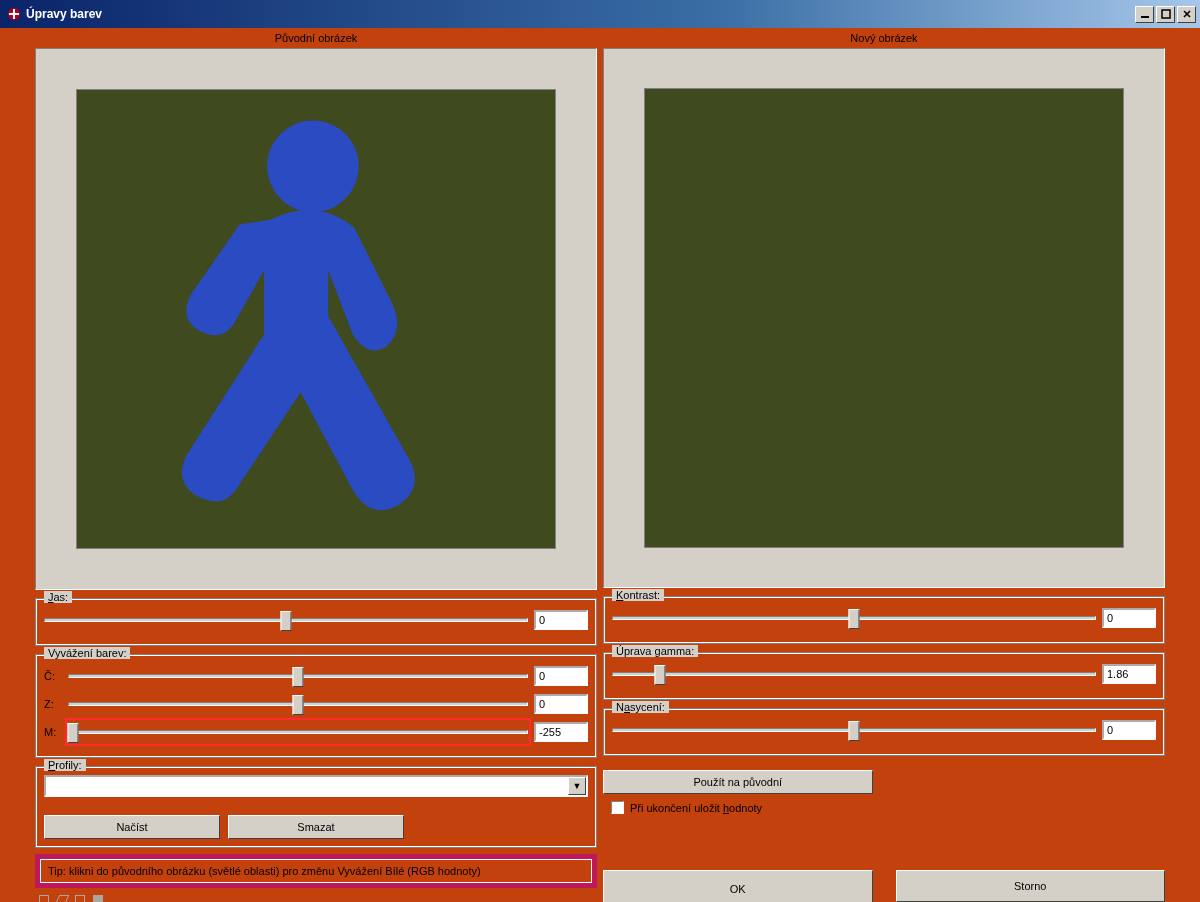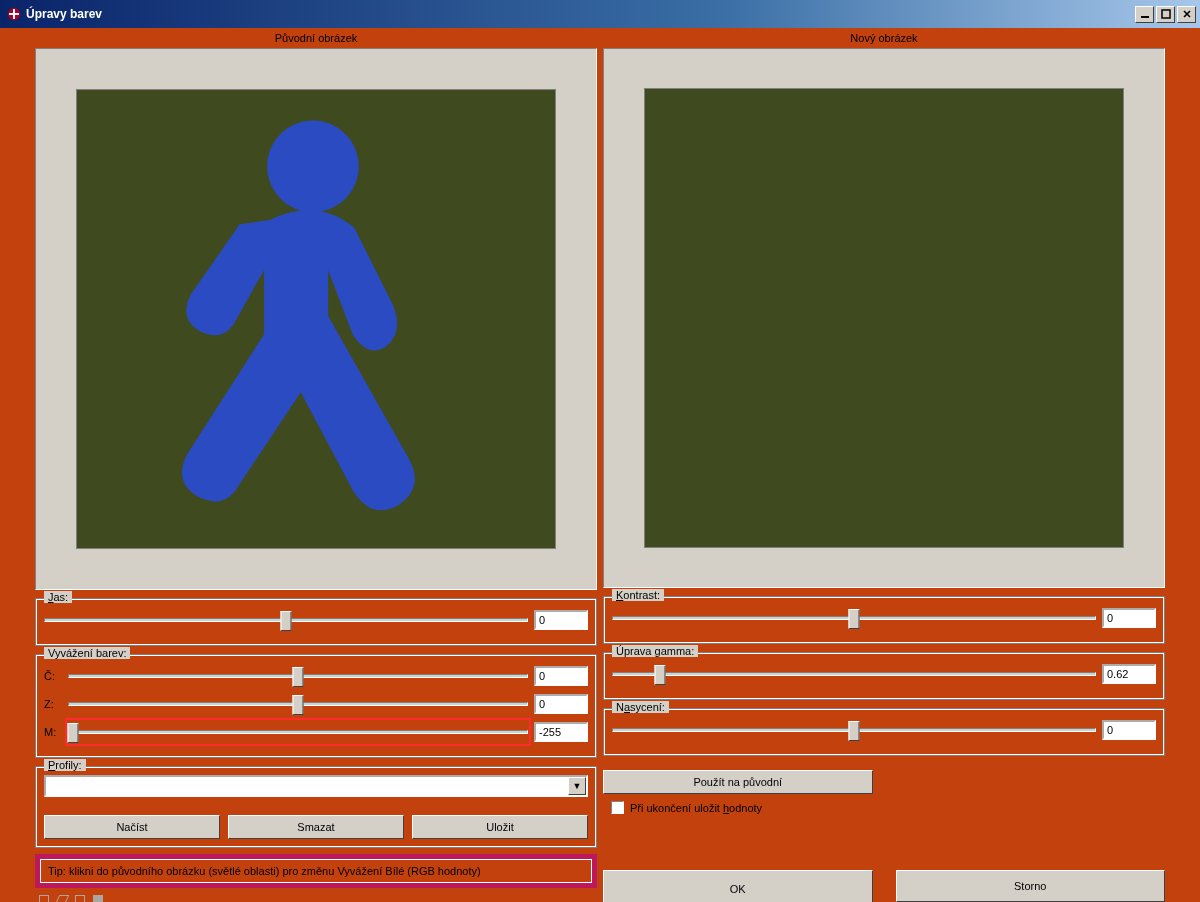--- a/index.html
+++ b/index.html
@@ -343,21 +343,20 @@
         <div class="legend"><span><span class="underline">P</span>rofily:</span></div>
         <div style="display:flex">
           <div class="dropdown">
             <div class="dd-val"></div>
             <div class="dd-btn">▼</div>
           </div>
         </div>
         <div class="profiles-buttons">
           <div class="btn">Načíst</div>
           <div class="btn">Smazat</div>
-          <div class="btn">Uložit</div>
         </div>
       </div>
 
       <div class="tip">Tip: klikni do původního obrázku (světlé oblasti) pro změnu Vyvážení Bílé (RGB hodnoty)</div>
 
       <div class="status-strip">
         <span class="status-ico"></span>
         <span class="status-ico" style="transform:skewX(-25deg)"></span>
         <span class="status-ico"></span>
         <span class="status-ico" style="background:#aaa7a0"></span>
@@ -381,21 +380,21 @@
         </div>
       </div>
 
       <div class="groupbox">
         <div class="legend"><span>Úprava <span class="underline">g</span>amma:</span></div>
         <div class="slider-row">
           <div class="slider">
             <div class="track"></div>
               <div class="thumb" style="left:10%"></div>
           </div>
-          <div class="valbox">0.62</div>
+          <div class="valbox">1.86</div>
         </div>
       </div>
 
       <div class="groupbox">
         <div class="legend"><span>N<span class="underline">a</span>sycení:</span></div>
         <div class="slider-row">
           <div class="slider">
             <div class="track"></div>
               <div class="thumb" style="left:50%"></div>
           </div>

